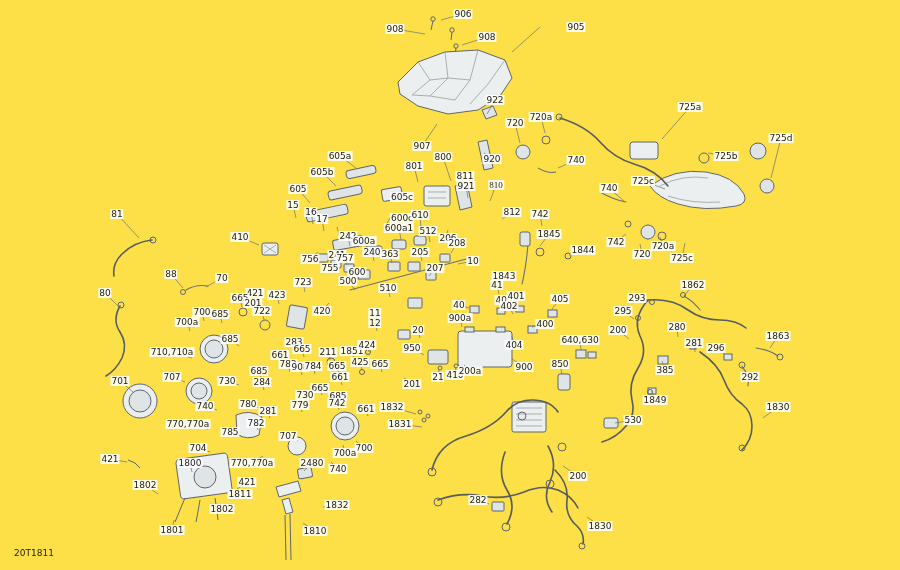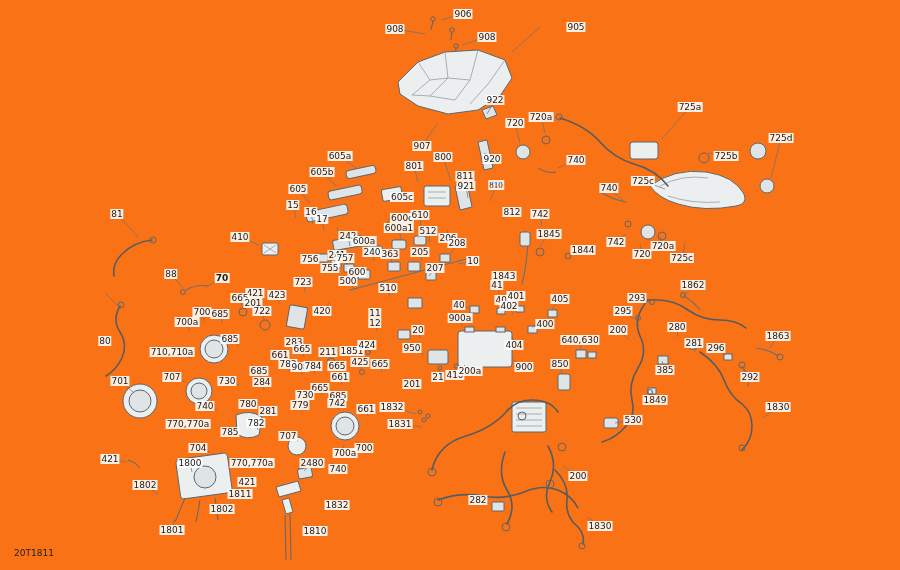--- a/index.html
+++ b/index.html
@@ -1,16 +1,16 @@
 <!DOCTYPE html>
 <html style="--line-color: #6b7074; --label-color: #1a1a1a;"><head>
 <meta charset="utf-8">
 <style>
   html,body{margin:0;padding:0;background:#fff;}
-  .canvas{position:relative;width:900px;height:570px;background:#f97316;overflow:hidden;
+  .canvas{position:relative;width:900px;height:570px;background:#fde047;overflow:hidden;
           font-family:"DejaVu Sans","Liberation Sans",sans-serif;}
   svg.layer{position:absolute;left:0;top:0;width:900px;height:570px;}
   #art{z-index:1;}
   #leaders{z-index:2;}
   #leaders line{stroke:var(--line-color,#6b7074);stroke-width:0.7;}
   #labels-layer{position:absolute;left:0;top:0;width:900px;height:570px;z-index:3;}
   .part-label{position:absolute;transform:translate(-50%,-50%);font-size:9px;line-height:10px;
               color:var(--label-color,#1a1a1a);background:rgba(255,255,255,0.88);padding:0 1px;
               white-space:nowrap;}
   .diagram-code{position:absolute;left:14px;bottom:12px;font-size:9px;color:#222;z-index:4;}
@@ -420,29 +420,29 @@
       <span class="part-label" style="left: 420px; top: 252px;">205</span>
       <span class="part-label" style="left: 642px; top: 254px;">720</span>
       <span class="part-label" style="left: 682px; top: 258px;">725c</span>
       <span class="part-label" style="left: 310px; top: 259px;">756</span>
       <span class="part-label" style="left: 330px; top: 268px;">755</span>
       <span class="part-label" style="left: 345px; top: 258px;">757</span>
       <span class="part-label" style="left: 390px; top: 254px;">363</span>
       <span class="part-label" style="left: 473px; top: 261px;">10</span>
       <span class="part-label" style="left: 583px; top: 250px;">1844</span>
       <span class="part-label" style="left: 171px; top: 274px;">88</span>
-      <span class="part-label" style="left: 222px; top: 278px; font-weight: bold;">70</span>
+      <span class="part-label" style="left: 222px; top: 278px;">70</span>
       <span class="part-label" style="left: 357px; top: 272px;">600</span>
       <span class="part-label" style="left: 348px; top: 281px;">500</span>
       <span class="part-label" style="left: 435px; top: 268px;">207</span>
       <span class="part-label" style="left: 504px; top: 276px;">1843</span>
       <span class="part-label" style="left: 497px; top: 285px;">41</span>
       <span class="part-label" style="left: 693px; top: 285px;">1862</span>
       <span class="part-label" style="left: 255px; top: 293px;">421</span>
-      <span class="part-label" style="left: 105px; top: 293px; margin-top: 48px;">80</span>
+      <span class="part-label" style="left: 105px; top: 293px;">80</span>
       <span class="part-label" style="left: 240px; top: 298px;">665</span>
       <span class="part-label" style="left: 253px; top: 303px;">201</span>
       <span class="part-label" style="left: 277px; top: 295px;">423</span>
       <span class="part-label" style="left: 303px; top: 282px;">723</span>
       <span class="part-label" style="left: 388px; top: 288px;">510</span>
       <span class="part-label" style="left: 459px; top: 305px;">40</span>
       <span class="part-label" style="left: 504px; top: 300px;">400</span>
       <span class="part-label" style="left: 516px; top: 296px;">401</span>
       <span class="part-label" style="left: 509px; top: 306px;">402</span>
       <span class="part-label" style="left: 560px; top: 299px;">405</span>

